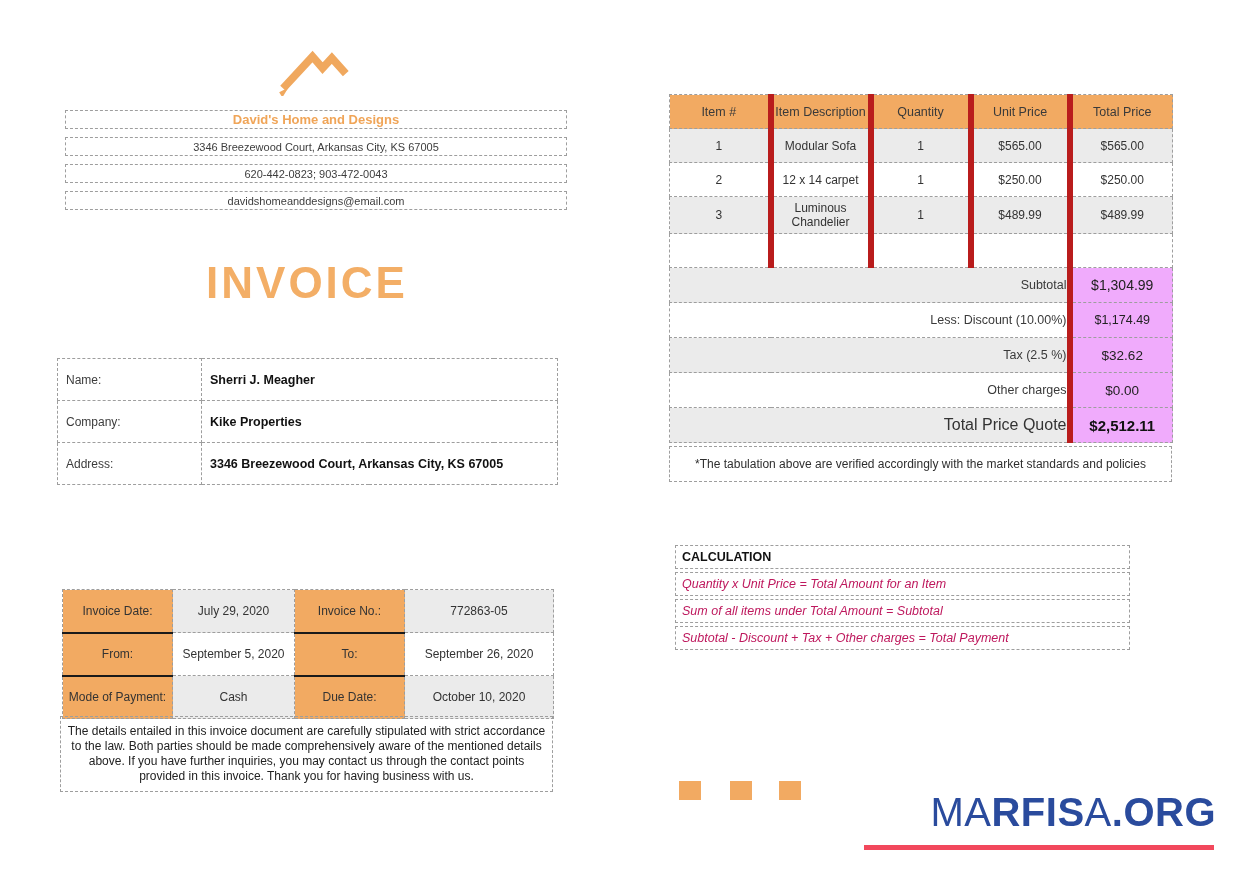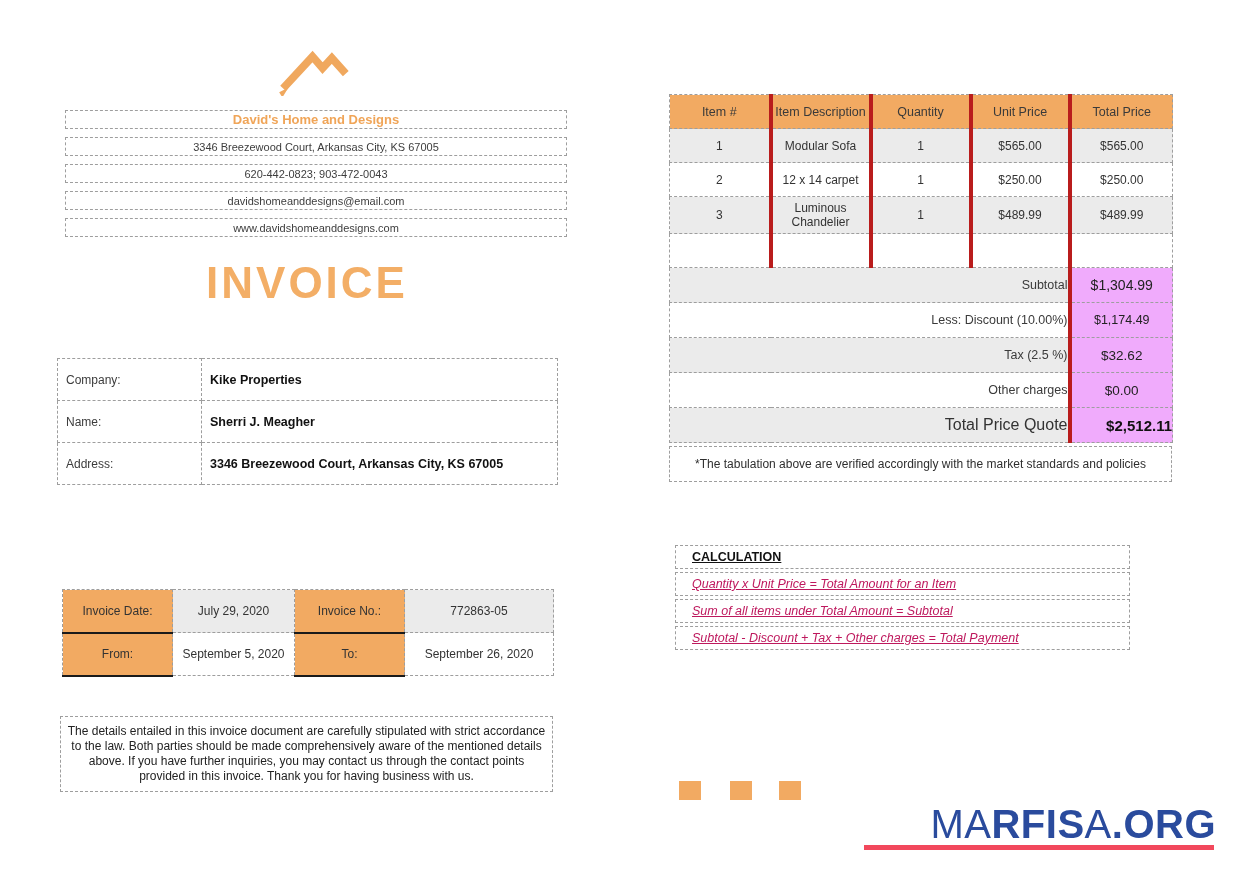--- a/index.html
+++ b/index.html
@@ -61,48 +61,47 @@
   
   .itbl { position: absolute; left: 67px; top: 94px; width: 503px; }
   .itbl th {
     background: #f2aa62; height: 34px; font-size: 12.5px; color: #3a3a3a;
     text-align: center; vertical-align: middle;
   }
   .itbl td { text-align: center; vertical-align: middle; font-size: 12px; color: #333; }
   .itbl .irow td { height: 34px; }
   .itbl .irow3 td { height: 37px; }
   .itbl .g { background: #ebebeb; }
-  .itbl .sv { border-left: 4px solid #b91c1c; }
+  .itbl .sv { border-left: 6px solid #b91c1c; }
   .itbl .tlab { text-align: right; font-size: 12.5px; color: #3a3a3a; height: 35px; }
   .itbl .tval { background: #f0abfc; font-size: 13.5px; color: #222; }
   .itbl .tlab-big { font-size: 16px; color: #333; }
-  .itbl .tval-big { font-weight: bold; font-size: 15px; color: #111; text-align: right; }
+  .itbl .tval-big { font-weight: bold; font-size: 15px; color: #111; }
 
   .footnote {
     position: absolute; left: 67px; top: 446px; width: 503px; height: 36px;
     border: 1px dashed #9e9e9e; display: flex; align-items: center; justify-content: center;
     font-size: 12px; color: #2e2e2e;
   }
 
   
   .calc { position: absolute; left: 73px; top: 545px; width: 455px; }
   .calc-row {
-    border: 1px dashed #9e9e9e; margin-bottom: 3px; padding: 4px 16px;
+    border: 1px dashed #9e9e9e; margin-bottom: 3px; padding: 4px 6px;
     font-size: 12.5px;
-    text-decoration: underline;
   }
   .calc-head { font-weight: bold; color: #111; }
   .calc-line { font-style: italic; color: #be185d; }
 
   
   .sq { position: absolute; width: 22px; height: 19px; background: #f2aa62; }
   .brand {
     position: absolute; left: 248px; top: 790px; width: 366px;
     text-align: right; font-size: 40px; color: #2a4b9d;
-    letter-spacing: 0.5px; white-space: nowrap; margin-top: 12px;
+    letter-spacing: 0.5px; white-space: nowrap;
   }
   .brand .lt { font-weight: 400; }
   .brand .bd { font-weight: 800; }
   .brand-line {
     position: absolute; left: 262px; top: 845px; width: 350px; height: 5px;
     background: #f2485c;
   }
 </style>
 </head>
 <body>
@@ -112,41 +111,40 @@
   <svg class="logo-svg" width="85" height="48" viewBox="0 0 100 62">
     <polyline points="12,52 50,11 63,26 75,13 93,33" fill="none" stroke="#f0a85e" stroke-width="10"></polyline>
     <polygon points="7,57 19,51 11,64" fill="#f0a85e"></polygon>
   </svg>
 
   <div class="hdr-box">
     <div class="hdr-row hdr-company">David's Home and Designs</div>
     <div class="hdr-row">3346 Breezewood Court, Arkansas City, KS 67005</div>
     <div class="hdr-row">620-442-0823; 903-472-0043</div>
     <div class="hdr-row">davidshomeanddesigns@email.com</div>
-    <div class="hdr-row">www.davidshomeanddesigns.com</div>
   </div>
 
   <div class="invoice-title">INVOICE</div>
 
   <table class="sentto">
     <colgroup>
         <col style="width:144px">
         <col style="width:167px">
         <col style="width:63px">
         <col style="width:62px">
         <col style="width:64px">
       </colgroup>
     <tbody>
     <tr>
+      <td class="lab">Name:</td>
+      <td class="val" colspan="4">Sherri J. Meagher</td>
+    </tr>
+    <tr>
       <td class="lab">Company:</td>
       <td class="val" colspan="4">Kike Properties</td>
-    </tr>
-    <tr>
-      <td class="lab">Name:</td>
-      <td class="val" colspan="4">Sherri J. Meagher</td>
     </tr>
     <tr>
       <td class="lab">Address:</td>
       <td class="val" colspan="4">3346 Breezewood Court, Arkansas City, KS 67005</td>
     </tr>
   </tbody>
     </table>
 
   <table class="details">
     <colgroup>
@@ -160,20 +158,26 @@
       <td class="oc bb">Invoice Date:</td>
       <td class="g">July 29, 2020</td>
       <td class="oc bb">Invoice No.:</td>
       <td class="g">772863-05</td>
     </tr>
     <tr>
       <td class="oc bb">From:</td>
       <td>September 5, 2020</td>
       <td class="oc bb">To:</td>
       <td>September 26, 2020</td>
+    </tr>
+    <tr>
+      <td class="oc">Mode of Payment:</td>
+      <td class="g">Cash</td>
+      <td class="oc">Due Date:</td>
+      <td class="g">October 10, 2020</td>
     </tr>
   </tbody>
     </table>
 
   <div class="note-box">The details entailed in this invoice document are carefully stipulated with strict accordance to the law. Both parties should be made comprehensively aware of the mentioned details above. If you have further inquiries, you may contact us through the contact points provided in this invoice. Thank you for having business with us.</div>
 </div>
 
 <div class="gutter"></div>
 
 <div class="page page-right">

